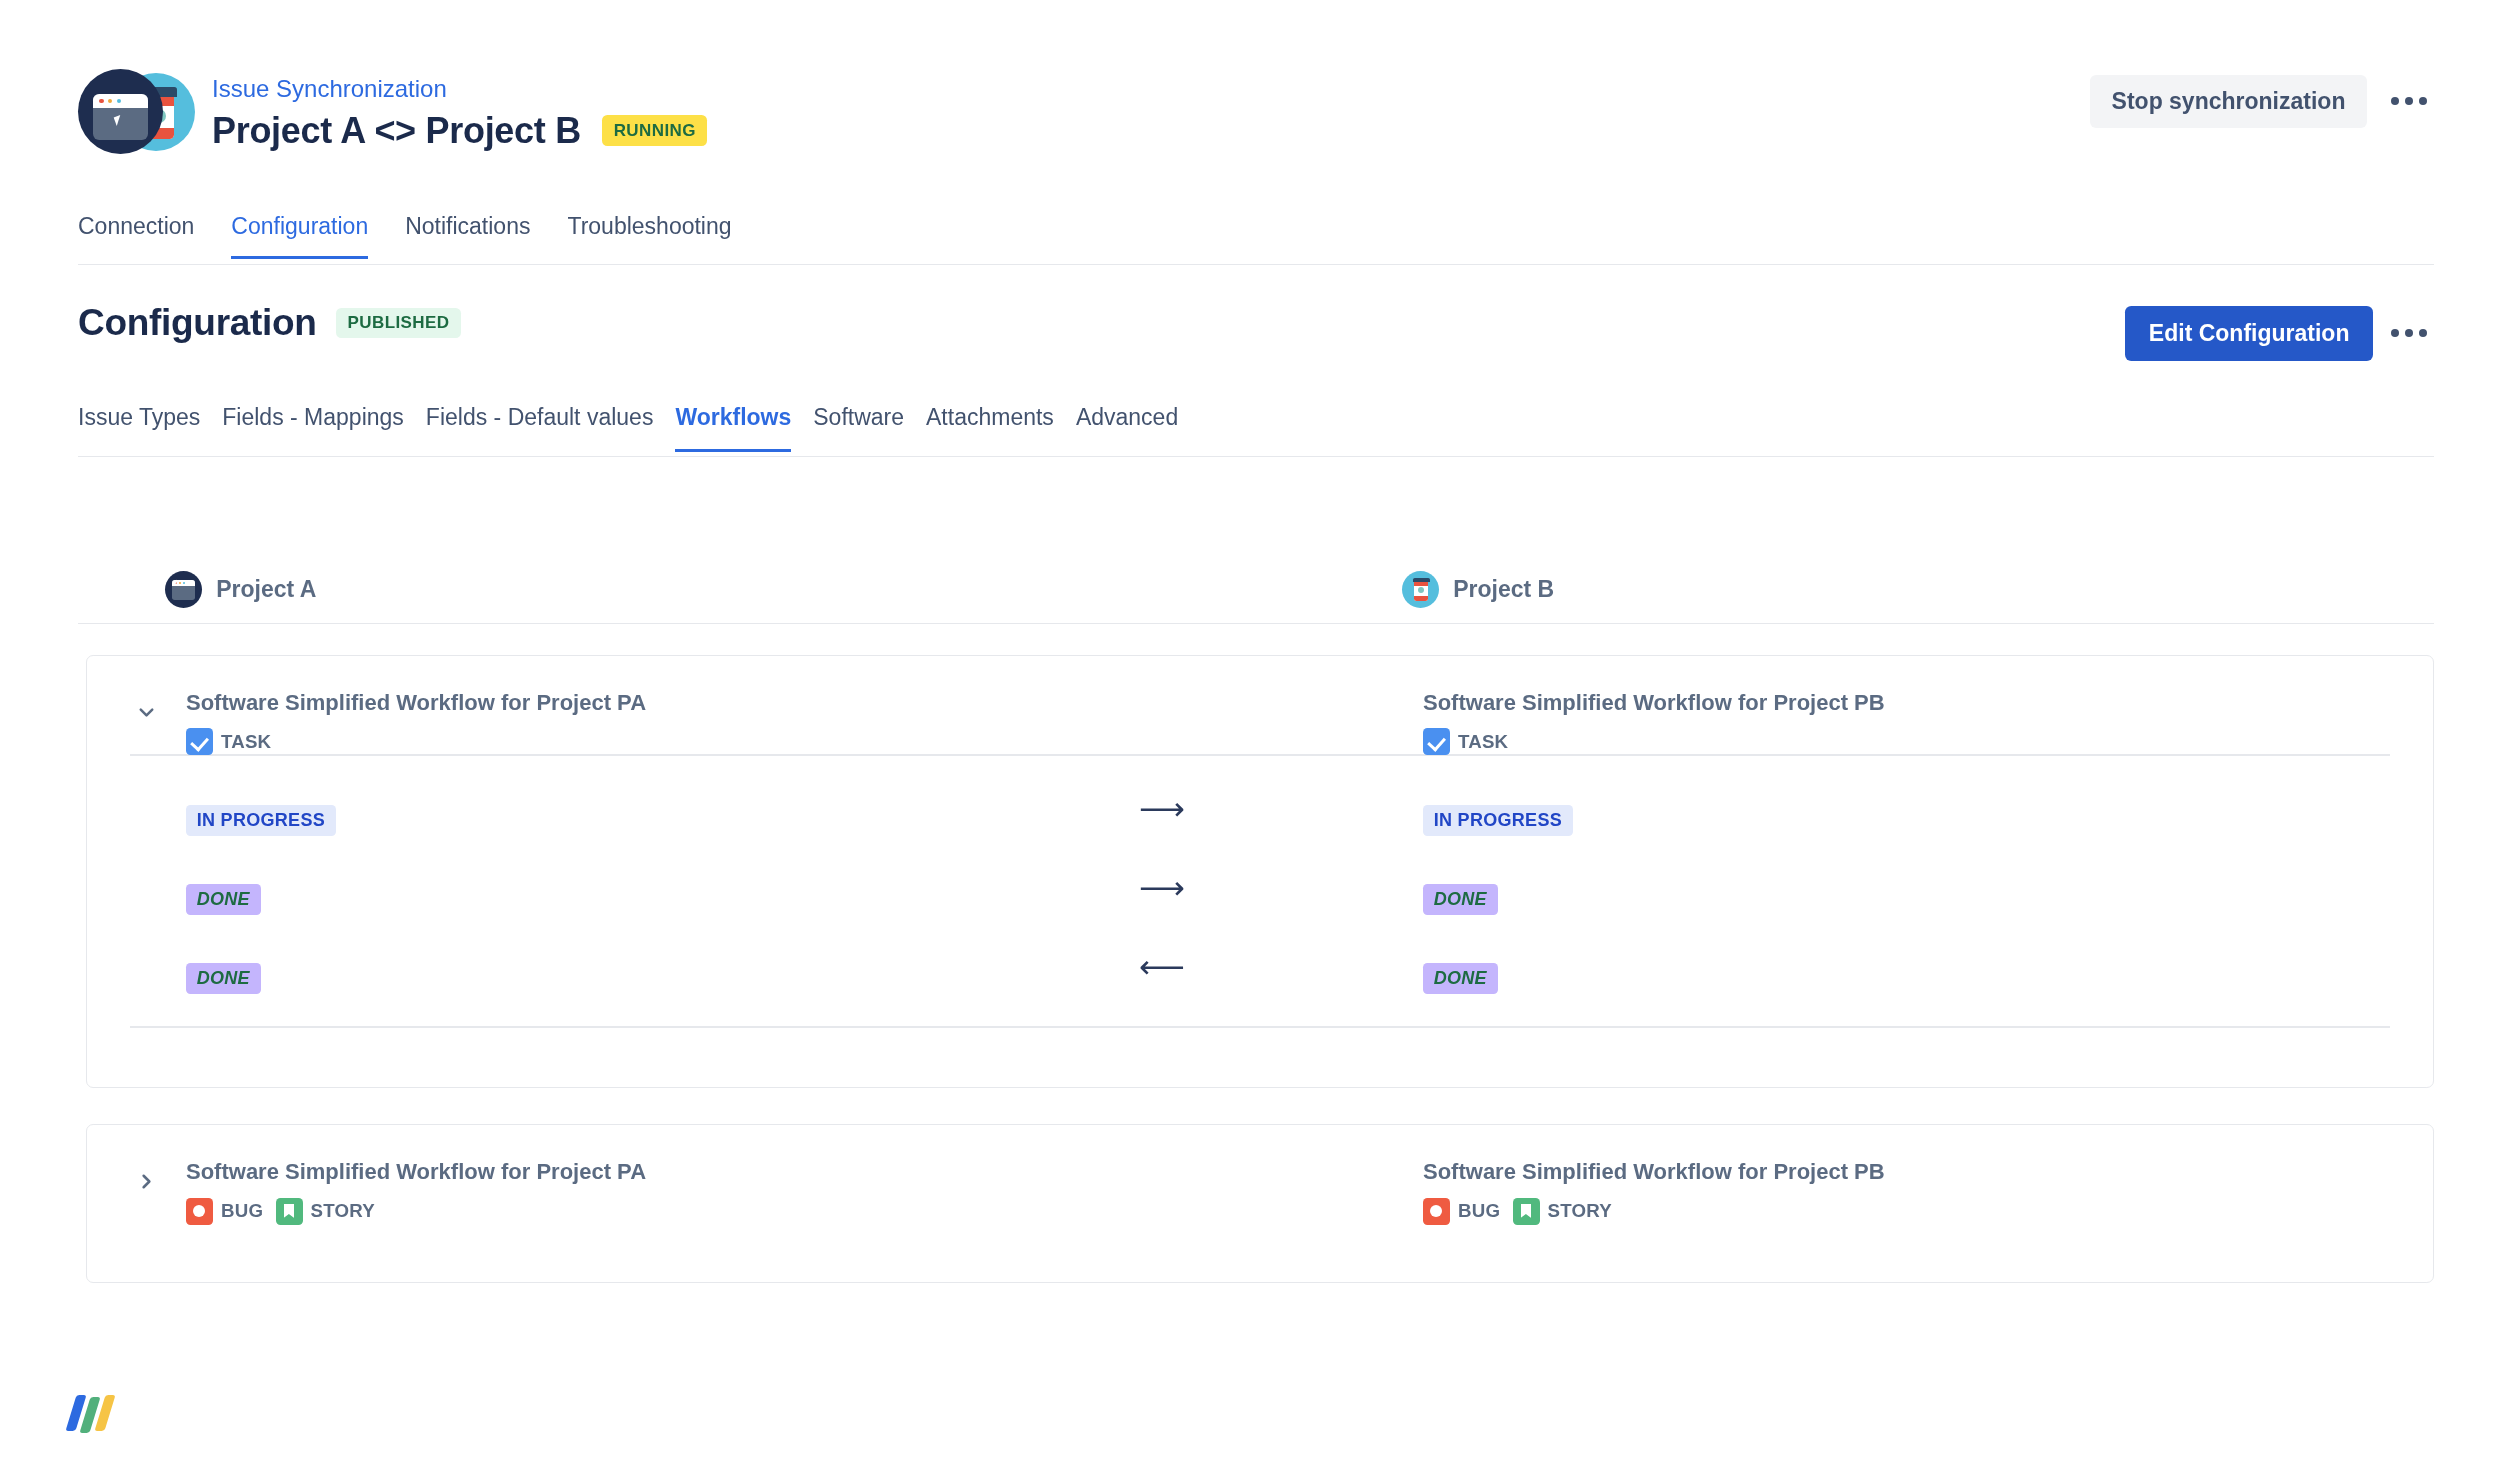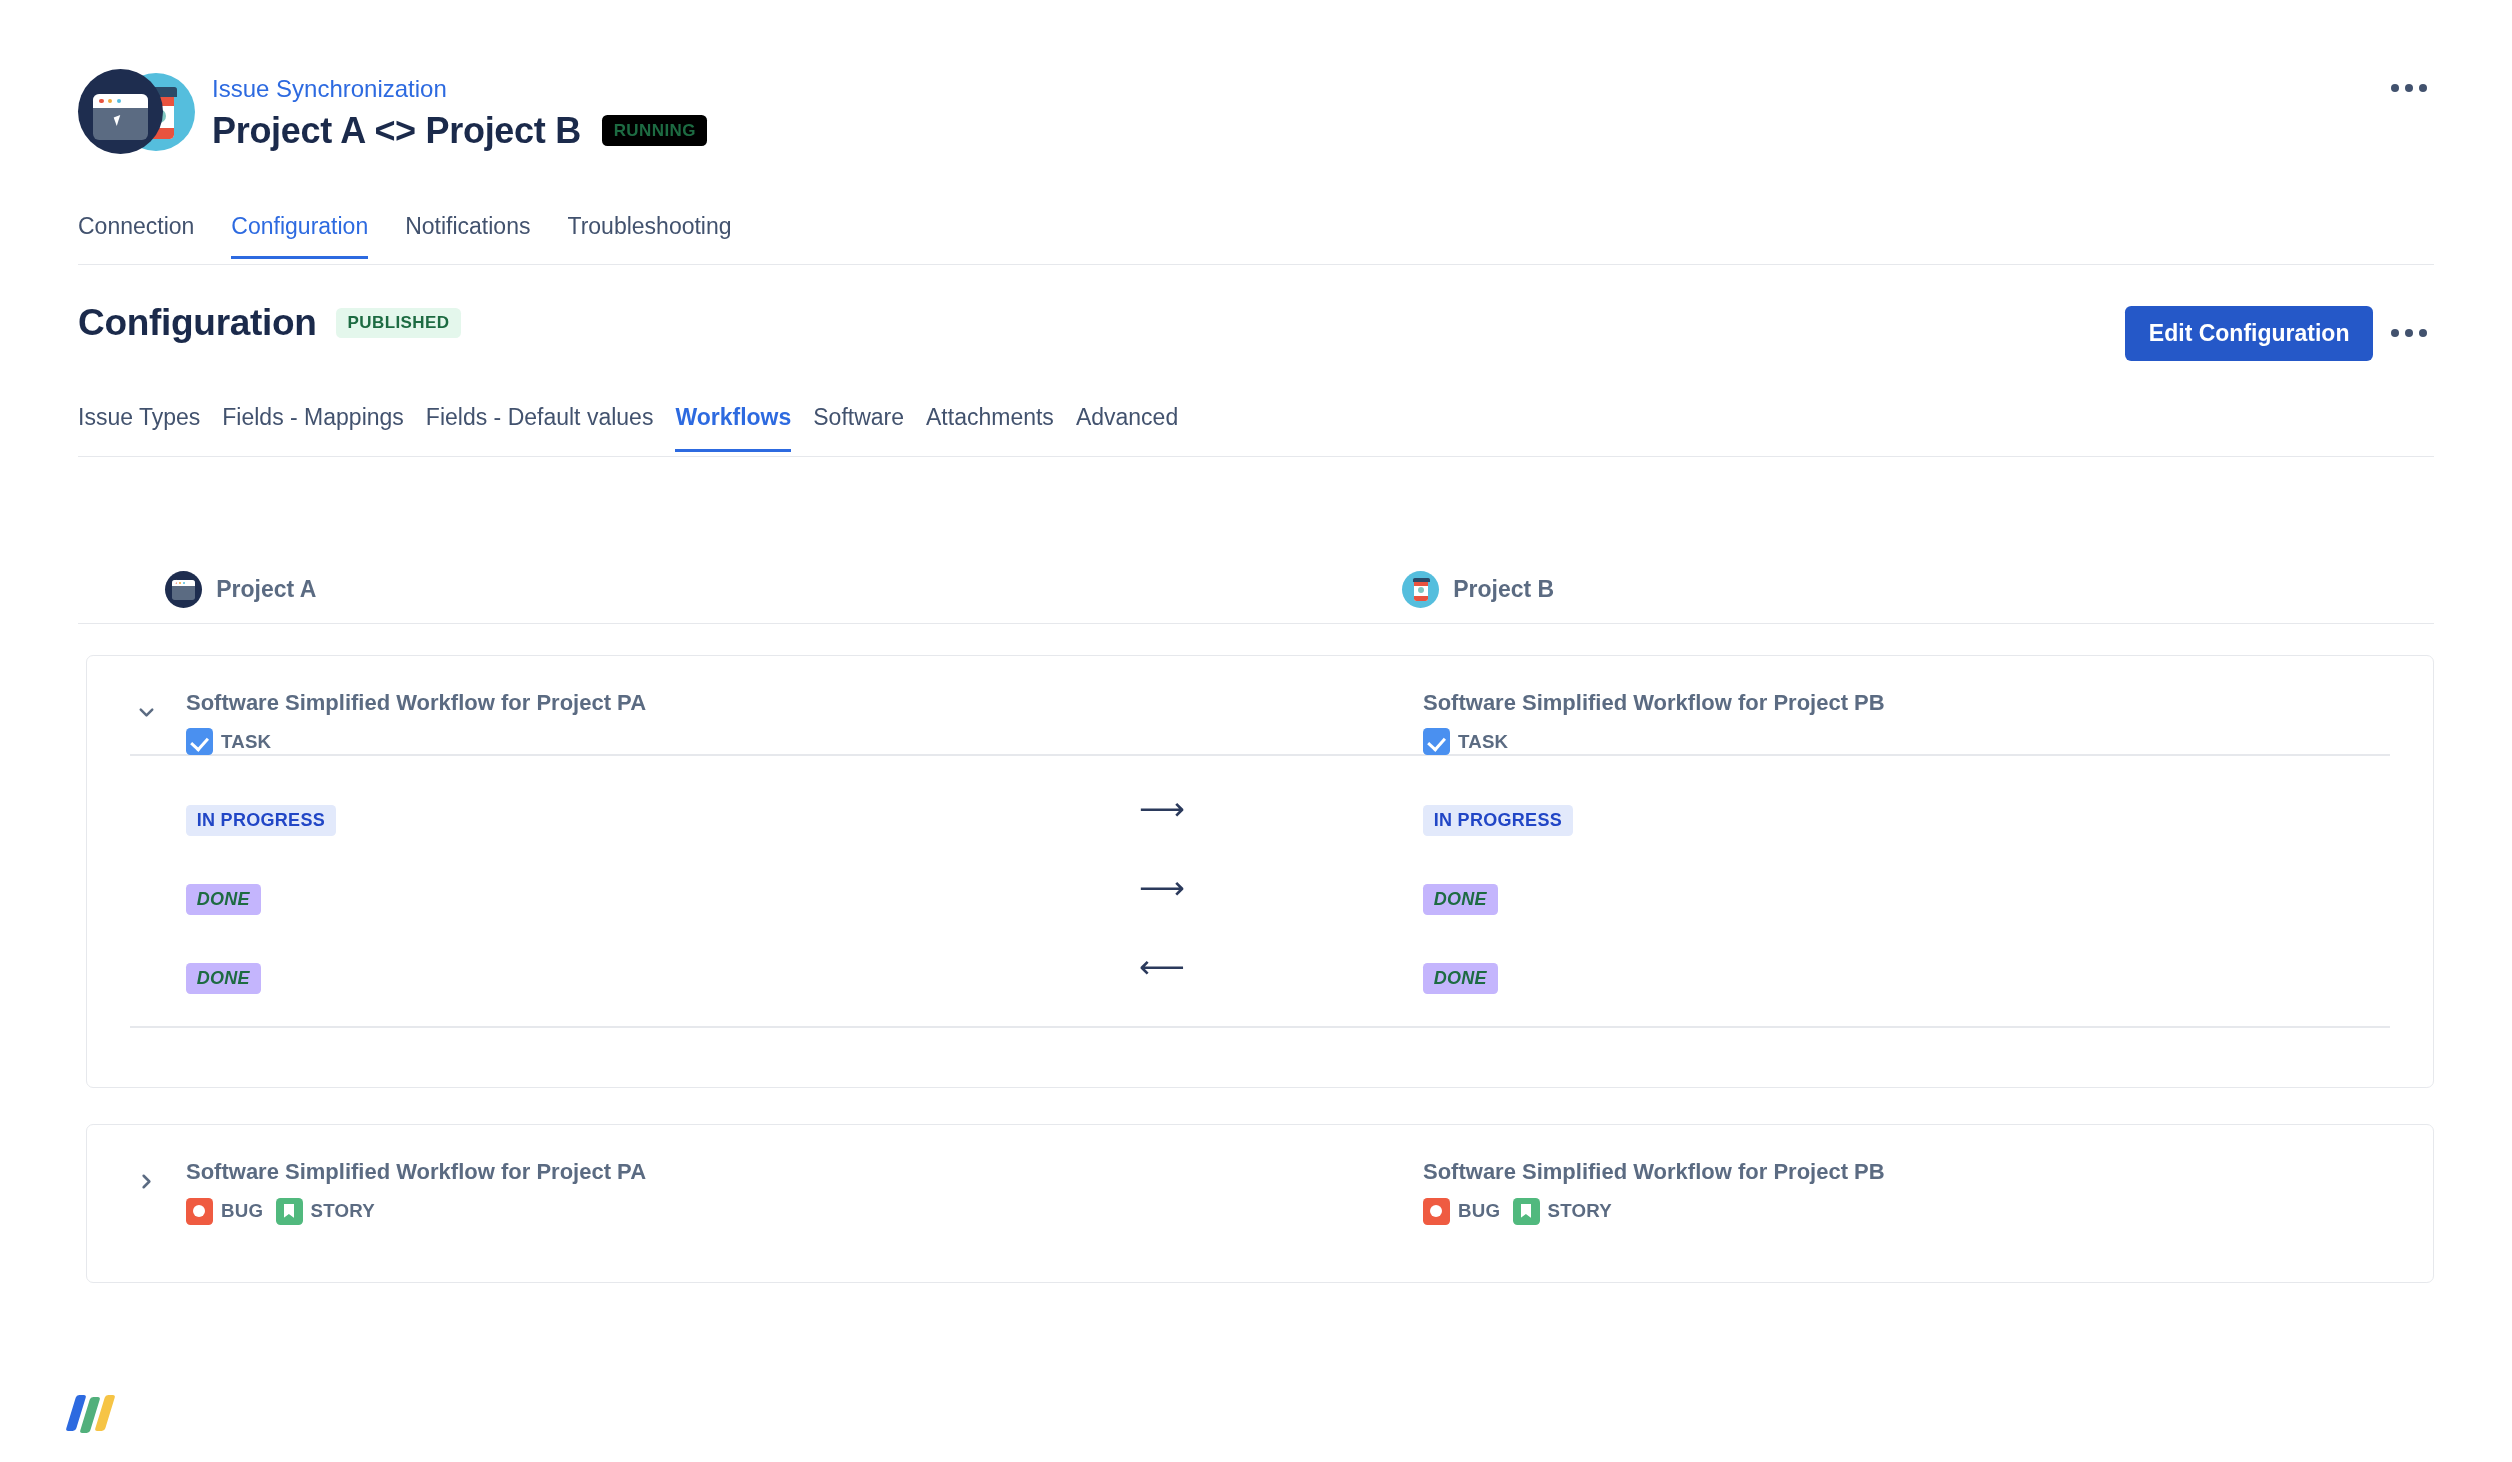--- a/index.html
+++ b/index.html
@@ -120,21 +120,21 @@
     letter-spacing: -0.3px;
   }
   .badge-pill {
     display: inline-block;
     padding: 5.3px 11.5px;
     border-radius: 5.3px;
     font-size: 17px;
     font-weight: 700;
     letter-spacing: 0.4px;
   }
-  .badge-running { background: #000000; color: #1d6b42; }
+  .badge-running { background: #fde047; color: #1d6b42; }
   .badge-published { background: #e4f7ec; color: #1d6b42; }
 
   .header-right {
     position: absolute;
     right: 0; top: 10.7px;
     display: flex;
     align-items: center;
     gap: 16px;
   }
   .btn-subtle {
@@ -481,20 +481,21 @@
       <div class="header-titles">
         <div class="eyebrow">Issue Synchronization</div>
         <div class="title-row">
           <div class="page-title-big">Project A &lt;&gt; Project B</div>
           <div class="badge-pill badge-running">RUNNING</div>
         </div>
       </div>
     </div>
 
     <div class="header-right">
+      <button class="btn-subtle">Stop synchronization</button>
       <div class="kebab">
           <i></i>
           <i></i>
           <i></i>
         </div>
     </div>
   </div>
 
   <div class="tabs-main" id="main-tabs">
       <div class="tab-main">Connection</div>

